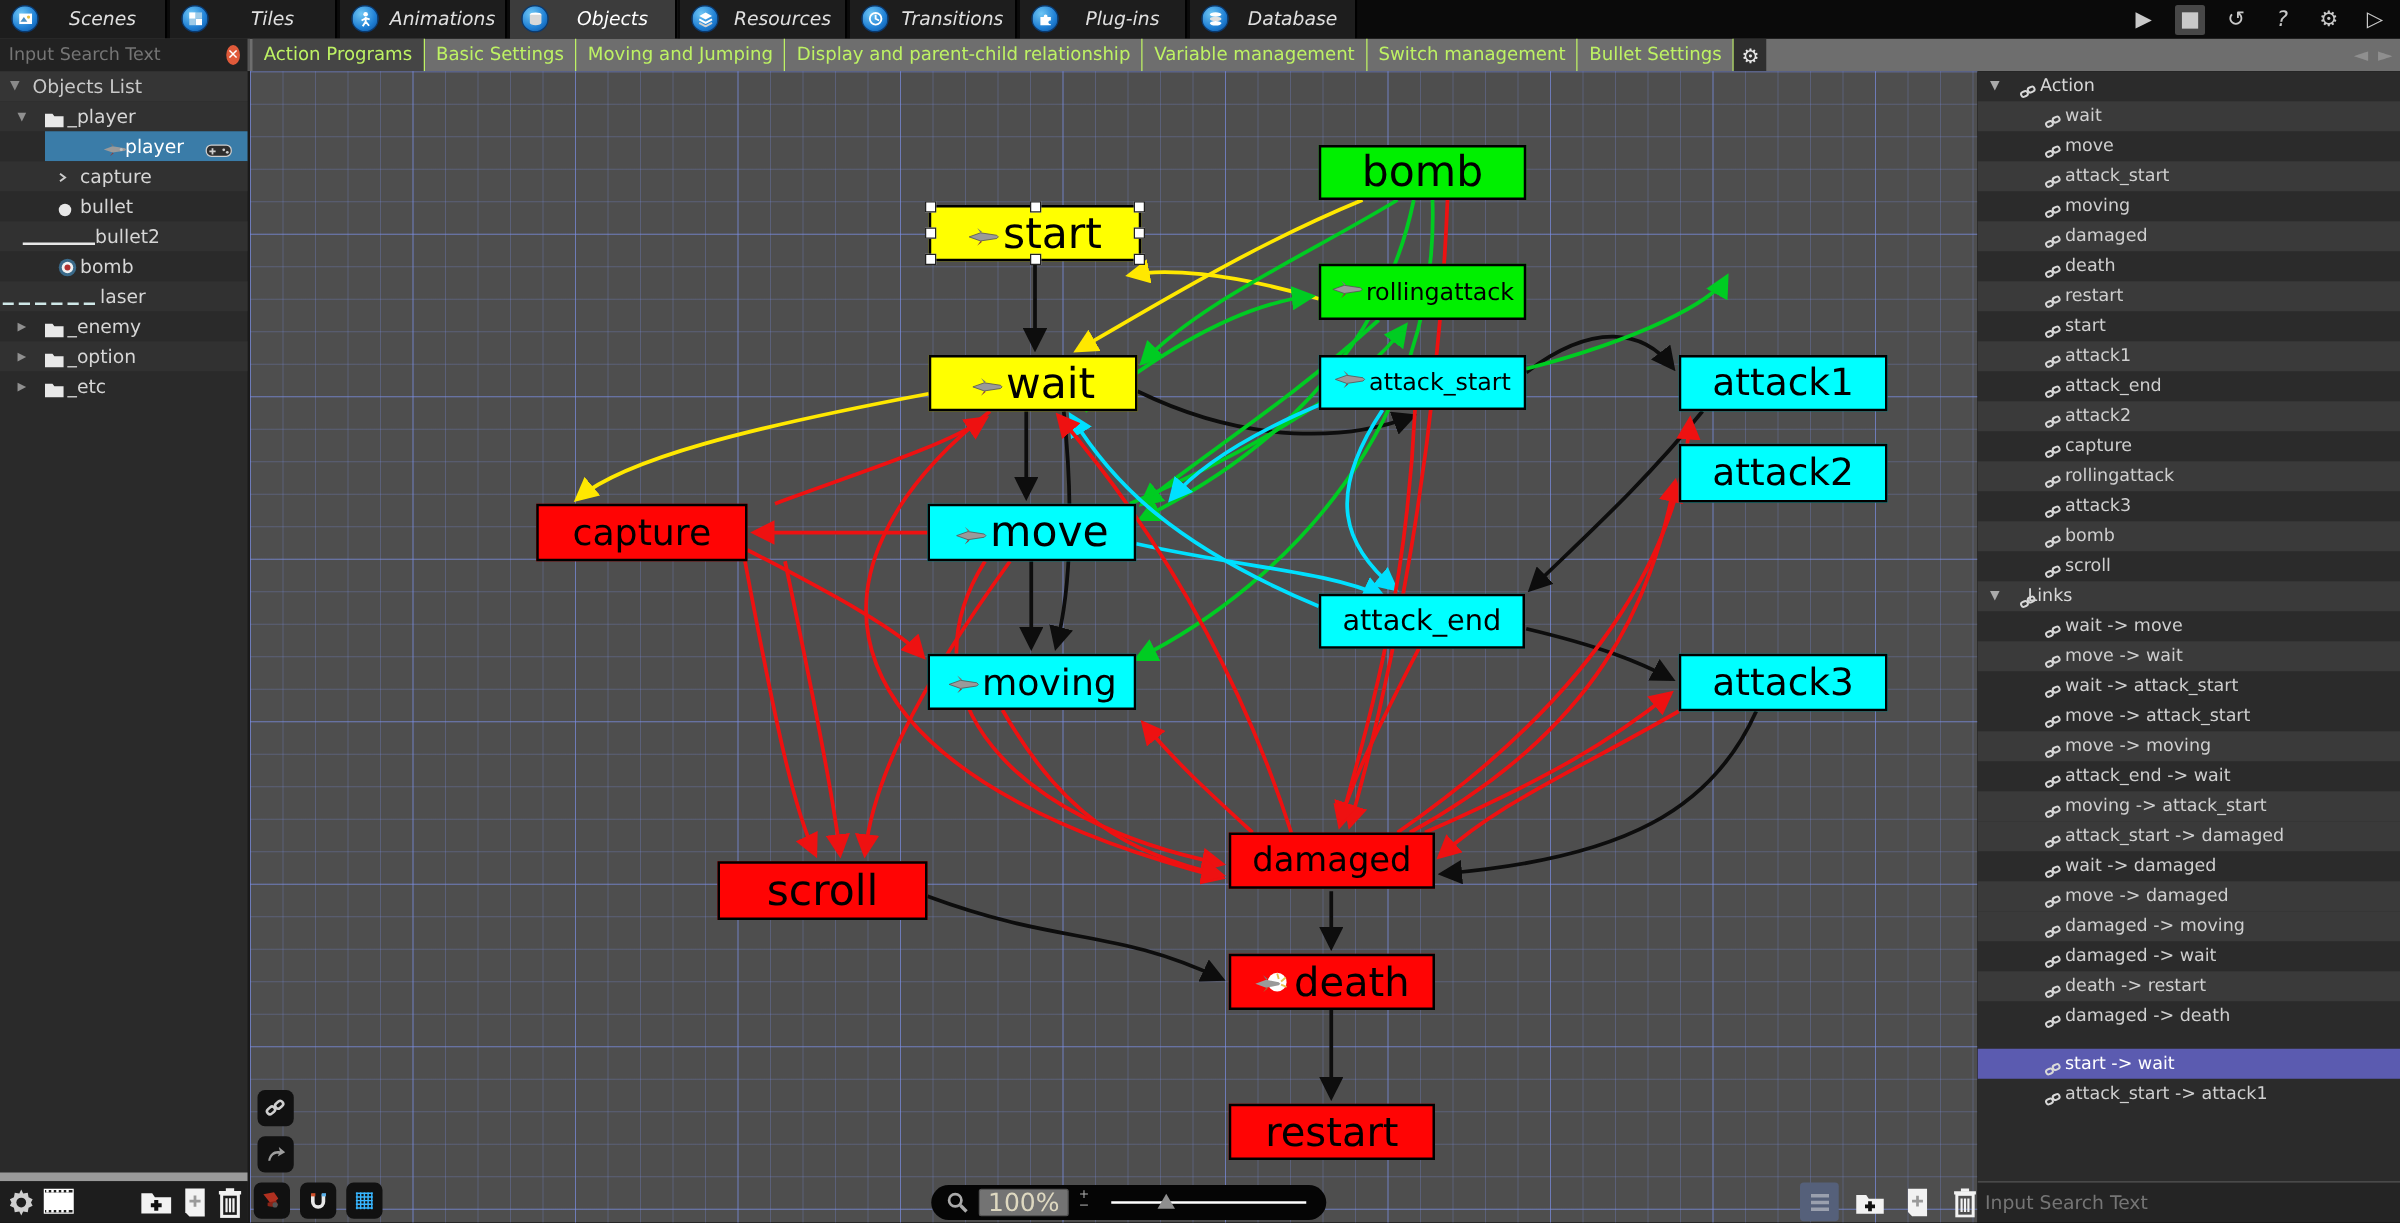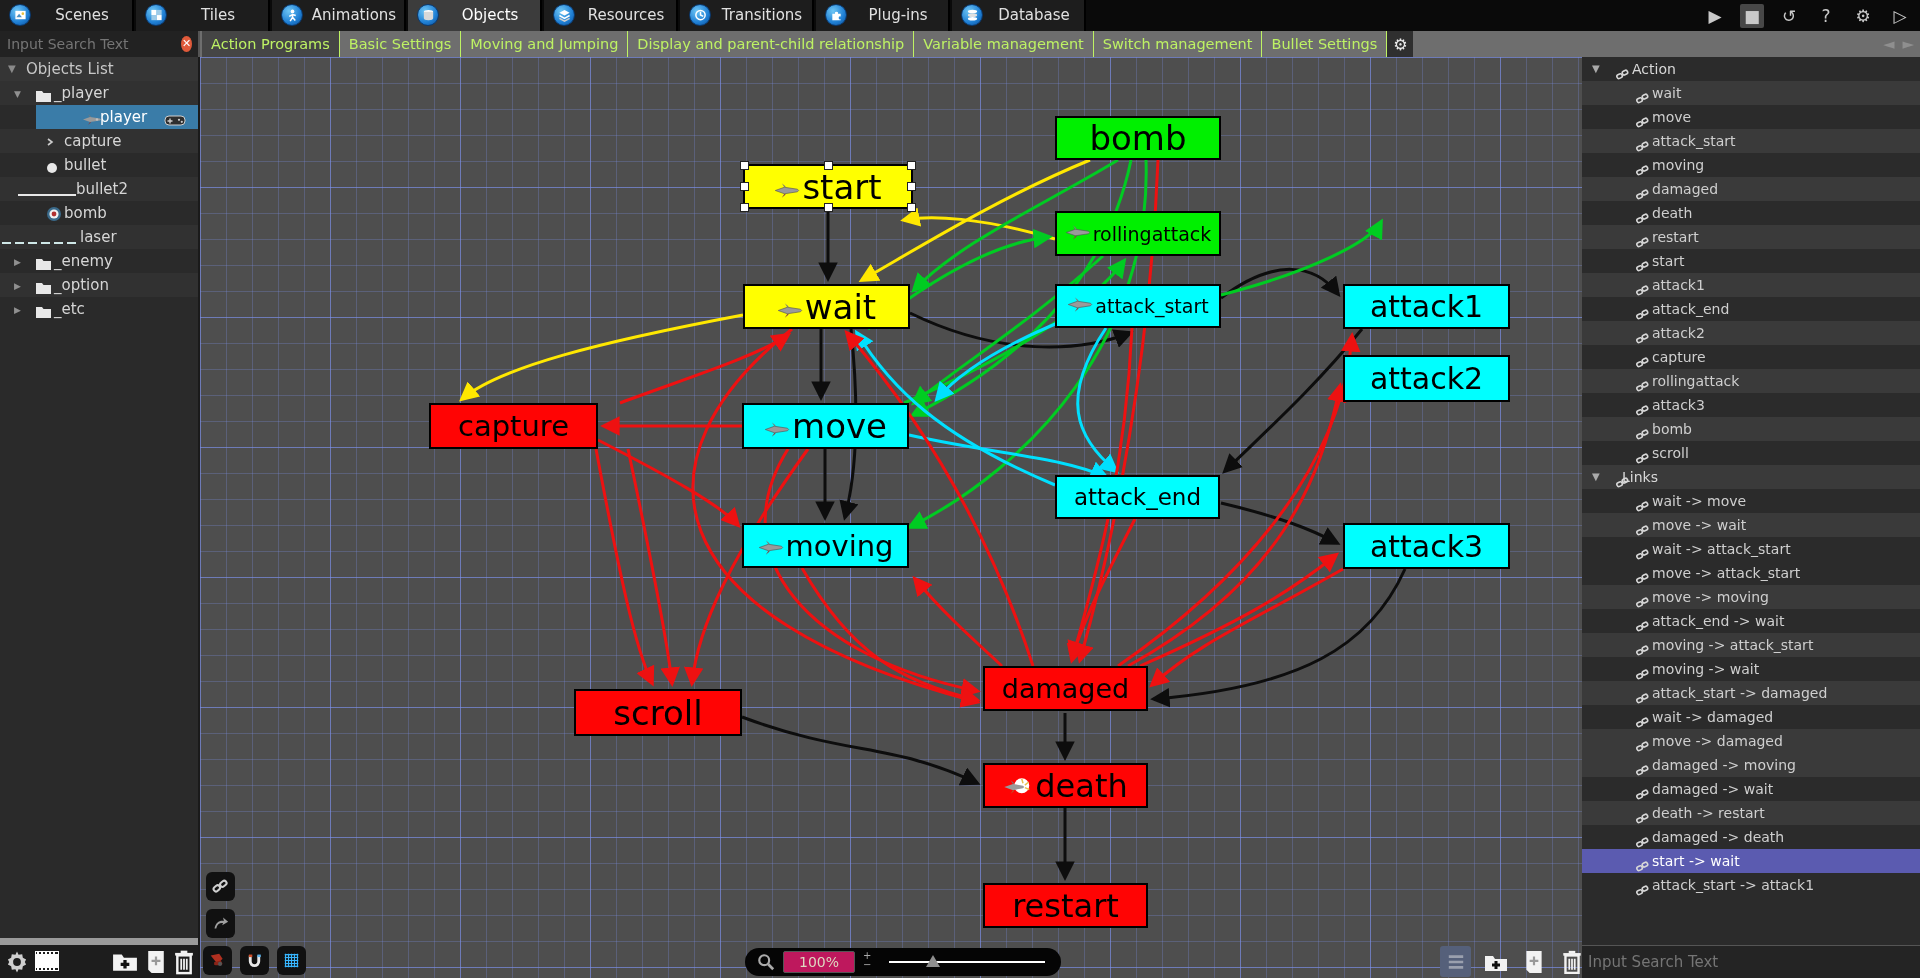--- a/index.html
+++ b/index.html
@@ -1,20 +1,20 @@
 <!DOCTYPE html>
 <html><head>
 <meta charset="utf-8">
 <style>
   * { margin:0; padding:0; box-sizing:border-box; }
   html,body { width:1920px; height:978px; overflow:hidden; background:#000;
     font-family:"DejaVu Sans","Liberation Sans",sans-serif; -webkit-font-smoothing:antialiased; }
 
   
-  #topbar { position:absolute; left:0; top:0; width:1920px; height:31px; background:#0a0a0a; }
+  #topbar { position:absolute; left:0; top:0; width:1920px; height:31px; background:#0a0a0a;font-style:italic; }
   .toptab { position:absolute; top:0; height:31px; width:134px; border-right:2px solid #000;
     background:#1d1d1d; color:#e0e0e0; font-size:15px; cursor:default; }
   .toptab.active { background:#3c3c3c; color:#fff; }
   .toptab .circ { position:absolute; left:9px; top:4px; width:22px; height:22px; border-radius:50%;
     background:radial-gradient(circle at 35% 30%, #6ec6f5, #1f7fd4 60%, #0d4e96);
     border:1px solid #0a3a70; display:flex; align-items:center; justify-content:center; }
   .toptab .circ svg { width:13px; height:13px; }
   .toptab .lbl { position:absolute; left:32px; right:0; top:0; height:31px; line-height:31px; text-align:center; }
   #topctrls { position:absolute; right:8px; top:0; height:31px; display:flex; align-items:center; gap:13px; }
   .tctl { color:#c9c9c9; font-size:17px; width:24px; height:24px; display:flex; align-items:center; justify-content:center; }
@@ -65,36 +65,36 @@
   #edges { position:absolute; left:0; top:0; width:1382px; height:921px; }
   .node { position:absolute; border:2px solid #000; color:#000; display:flex; align-items:center;
     justify-content:center; gap:2px; font-family:"DejaVu Sans",sans-serif; }
   .node span { white-space:nowrap; }
   .hdl { position:absolute; width:9px; height:9px; background:#fff; border:1px solid #222; }
   .cbtn { position:absolute; width:29px; height:29px; background:#111; border-radius:6px;
     display:flex; align-items:center; justify-content:center; color:#bbb; }
   .cbtn svg { width:17px; height:17px; }
   #zoompill { position:absolute; left:545px; top:891px; width:316px; height:28px; background:#050505;
     border-radius:14px; display:flex; align-items:center; padding:0 12px; gap:8px; }
-  #zoomval { background:#be185d; border:1px solid #555; color:#ded8c0; width:72px; height:22px;
-    font-size:14px; text-align:center; line-height:20px; border-radius:2px; }
+  #zoomval { background:#737373; border:1px solid #555; color:#ded8c0; width:72px; height:22px;
+    font-size:20px; text-align:center; line-height:20px; border-radius:2px; }
   #zoomspin { display:flex; flex-direction:column; color:#aaa; font-size:10px; line-height:5px; width:12px; }
   #zoomspin div { height:9px; }
   #zoomslider { position:relative; flex:1; height:22px; }
   #zoomslider .track { position:absolute; left:6px; right:4px; top:10px; height:2px; background:#fff; }
   #zoomslider .thumb { position:absolute; top:4px; left:26%; width:0; height:0;
     border-left:7px solid transparent; border-right:7px solid transparent; border-bottom:12px solid #8f8f8f; }
   .crbtn { position:absolute; top:889px; width:31px; height:31px; display:flex; align-items:center; justify-content:center; }
 
   
   #rightpanel { position:absolute; left:1582px; top:57px; width:338px; height:921px; background:#2b2b2b; overflow:hidden; }
   .rrow { height:24px; line-height:24px; font-size:14px; color:#cfcfcf; position:relative; white-space:nowrap; }
   .rrow.alt { background:#3a3a3a; }
   .rrow.header { color:#d8d8d8; }
-  .rrow.selected { background:#5b5bb0; color:#fff; }
+  .rrow.selected { background:#5b5bb0; color:#fff;margin-top:14px; }
   .rrow .chev { position:absolute; left:10px; top:0; font-size:10px; color:#aaa; }
   .rrow .licon { position:absolute; top:6px; }
   .rrow .rtxt { position:absolute; top:0; }
   #rp-search { position:absolute; left:0; bottom:0; width:338px; height:33px; background:#242424;
     border-top:1px solid #555; }
   #rp-search input { width:100%; height:100%; background:transparent; border:none; outline:none;
     color:#9a9a9a; font-size:15px; padding-left:6px; font-family:inherit; }
 </style>
 </head>
 <body>
@@ -794,29 +794,20 @@
       </div>
       <div class="rrow alt">
         <span class="licon" style="left:54px"><svg width="13" height="11" viewBox="0 0 13 11">
             <g stroke="#d8d8d8" stroke-width="1.6" fill="none">
               <rect x="0.8" y="5.2" width="5.4" height="4" rx="1.8" transform="rotate(-25 3.5 7)"></rect>
               <rect x="6.2" y="1.6" width="5.4" height="4" rx="1.8" transform="rotate(-25 9 3.5)"></rect>
             </g>
           </svg></span>
         <span class="rtxt" style="left:70px">moving -&gt; attack_start</span>
       </div>
-      <div class="rrow">
-        <span class="licon" style="left:54px"><svg width="13" height="11" viewBox="0 0 13 11">
-            <g stroke="#d8d8d8" stroke-width="1.6" fill="none">
-              <rect x="0.8" y="5.2" width="5.4" height="4" rx="1.8" transform="rotate(-25 3.5 7)"></rect>
-              <rect x="6.2" y="1.6" width="5.4" height="4" rx="1.8" transform="rotate(-25 9 3.5)"></rect>
-            </g>
-          </svg></span>
-        <span class="rtxt" style="left:70px">moving -&gt; wait</span>
-      </div>
       <div class="rrow alt">
         <span class="licon" style="left:54px"><svg width="13" height="11" viewBox="0 0 13 11">
             <g stroke="#d8d8d8" stroke-width="1.6" fill="none">
               <rect x="0.8" y="5.2" width="5.4" height="4" rx="1.8" transform="rotate(-25 3.5 7)"></rect>
               <rect x="6.2" y="1.6" width="5.4" height="4" rx="1.8" transform="rotate(-25 9 3.5)"></rect>
             </g>
           </svg></span>
         <span class="rtxt" style="left:70px">attack_start -&gt; damaged</span>
       </div>
       <div class="rrow">

